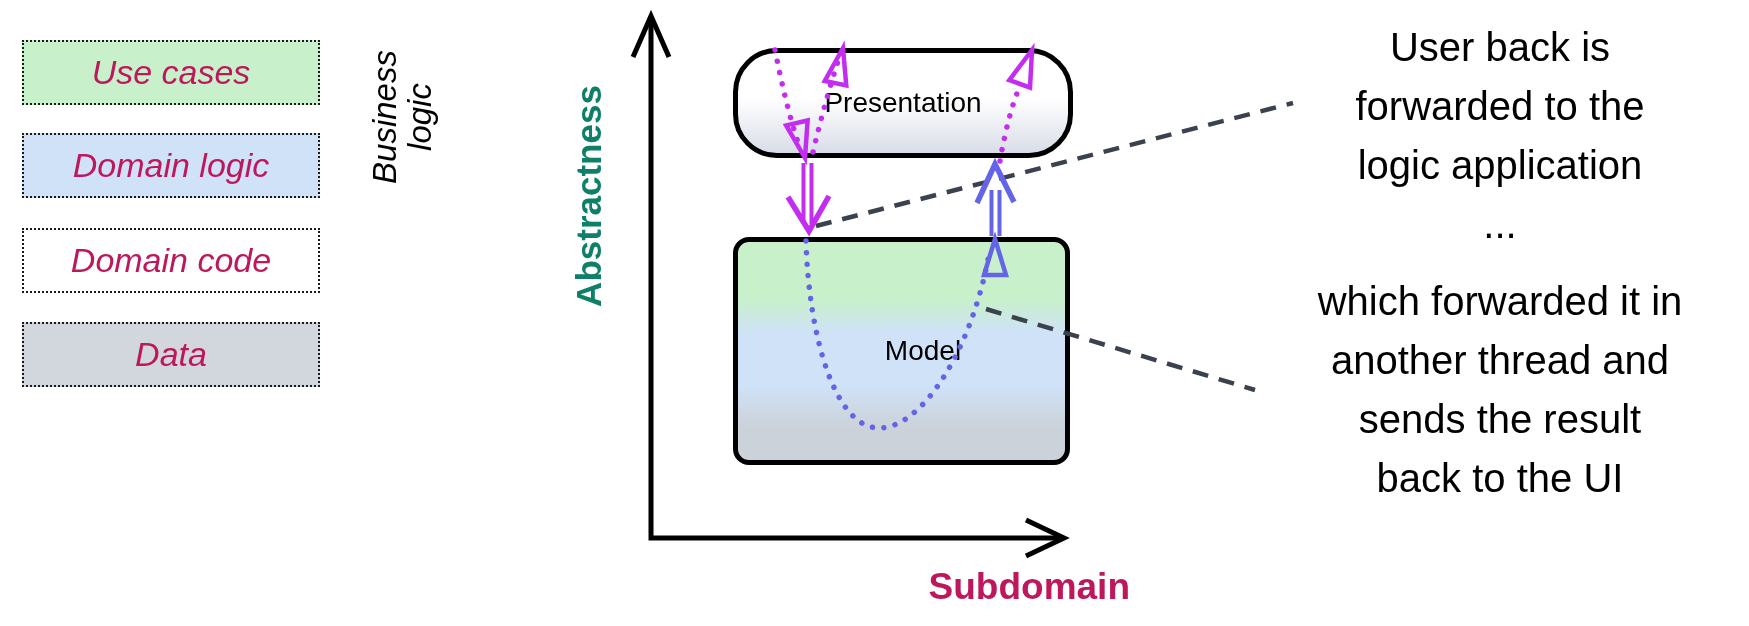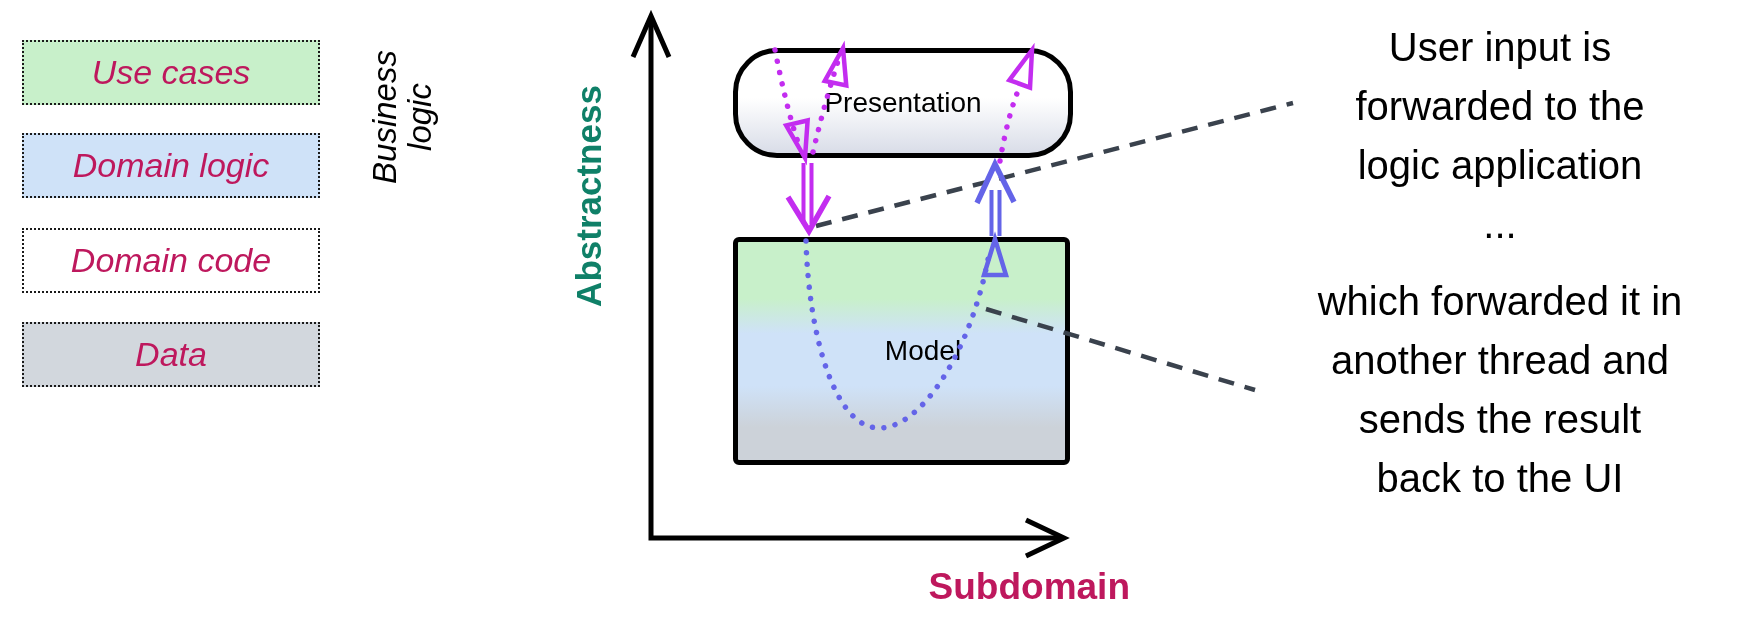--- a/index.html
+++ b/index.html
@@ -41,21 +41,21 @@
   .node {
     position:absolute; box-sizing:border-box; border:5px solid #000;
     display:flex; align-items:center; justify-content:center;
     font-size:28px; color:#000;
   }
   .node.presentation {
     left:733px; top:48px; width:340px; height:110px; border-radius:44px;
     background:linear-gradient(180deg,#ffffff 0%,#ffffff 45%,#d9dde8 100%);
   }
   .node.model {
-    left:733px; top:237px; width:337px; height:228px; border-radius:6px;
+    left:733px; top:237px; width:337px; height:228px; border-radius:16px;
     background:linear-gradient(180deg,#c8f0ca 0%,#c8f0ca 26%,#cfe2f8 42%,#cfe2f8 66%,#ccd2d9 85%,#ccd2d9 100%);
     padding-left:43px;
   }
 
   
   .annotation {
     position:absolute; left:1255px; width:490px;
     font-size:40px; line-height:59px; color:#000; text-align:center;
   }
   .annotation.block-a { top:18px; }
@@ -94,21 +94,21 @@
   <div class="x-axis-label">Subdomain</div>
 
   <div class="node presentation">
     <span>Presentation</span>
   </div>
   <div class="node model">
     <span>Model</span>
   </div>
 
   <div class="annotation block-a">
-    <div>User input is</div>
+    <div>User back is</div>
     <div>forwarded to the</div>
     <div>logic application</div>
     <div>...</div>
   </div>
   <div class="annotation block-b">
     <div>which forwarded it in</div>
     <div>another thread and</div>
     <div>sends the result</div>
     <div>back to the UI</div>
   </div>

